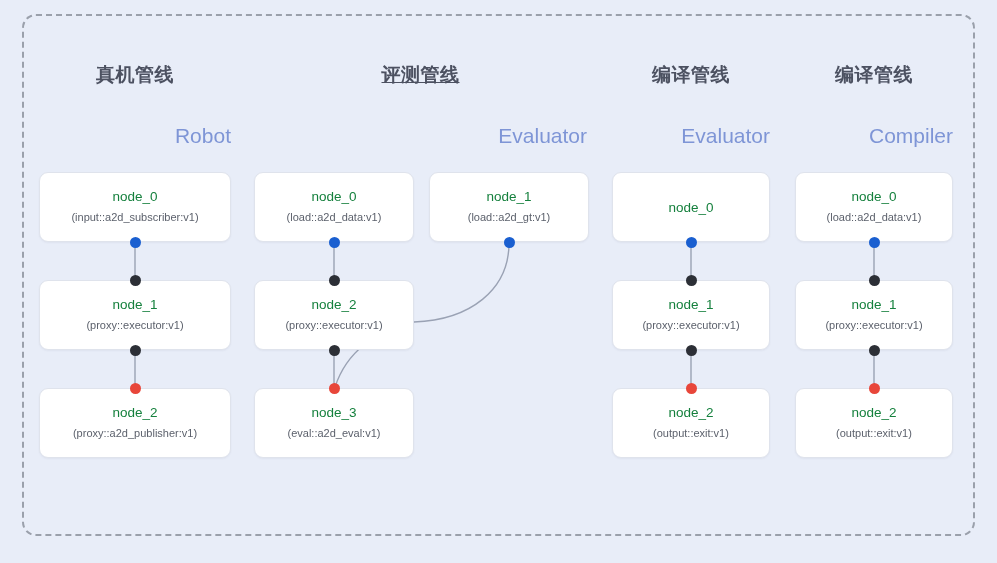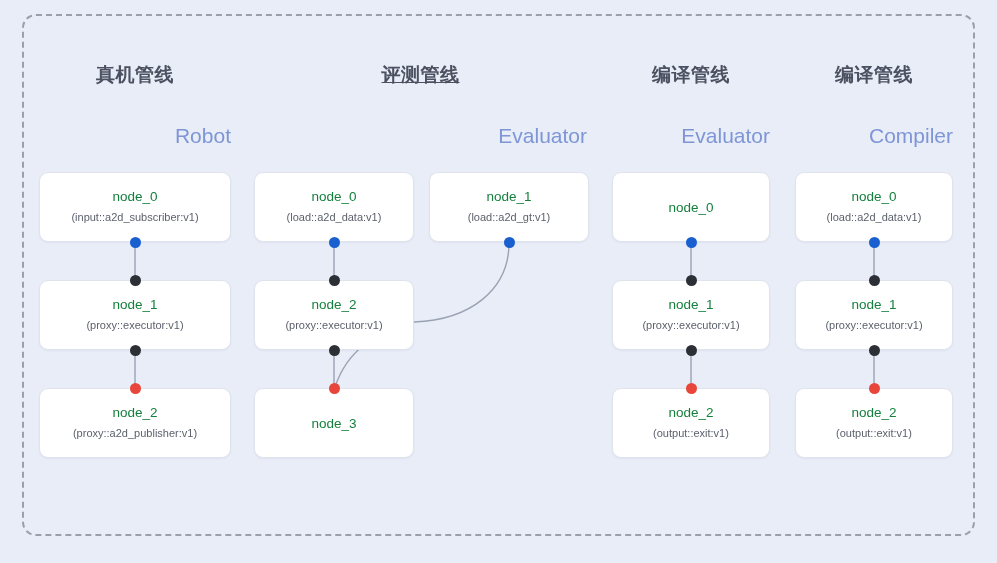--- a/index.html
+++ b/index.html
@@ -183,20 +183,21 @@
 
       <div class="node-box" style="left:254px; top:280px; width:160px; height:70px;">
         <div class="node-name">node_2</div>
         <div class="node-type">(proxy::executor:v1)</div>
       </div>
       <div class="port port-black" style="left:329px; top:275px;"></div>
       <div class="port port-black" style="left:329px; top:345px;"></div>
 
       <div class="node-box" style="left:254px; top:388px; width:160px; height:70px;">
         <div class="node-name">node_3</div>
+        <div class="node-type">(eval::a2d_eval:v1)</div>
       </div>
       <div class="port port-red" style="left:329px; top:383px;"></div>
     </div>
 
     <div class="column">
       <div class="col-title" style="left:612px; top:62px; width:158px;">编译管线</div>
       <div class="col-subtitle" style="left:612px; top:124px; width:158px;">Evaluator</div>
 
       <div class="node-box" style="left:612px; top:172px; width:158px; height:70px;">
         <div class="node-name">node_0</div>

